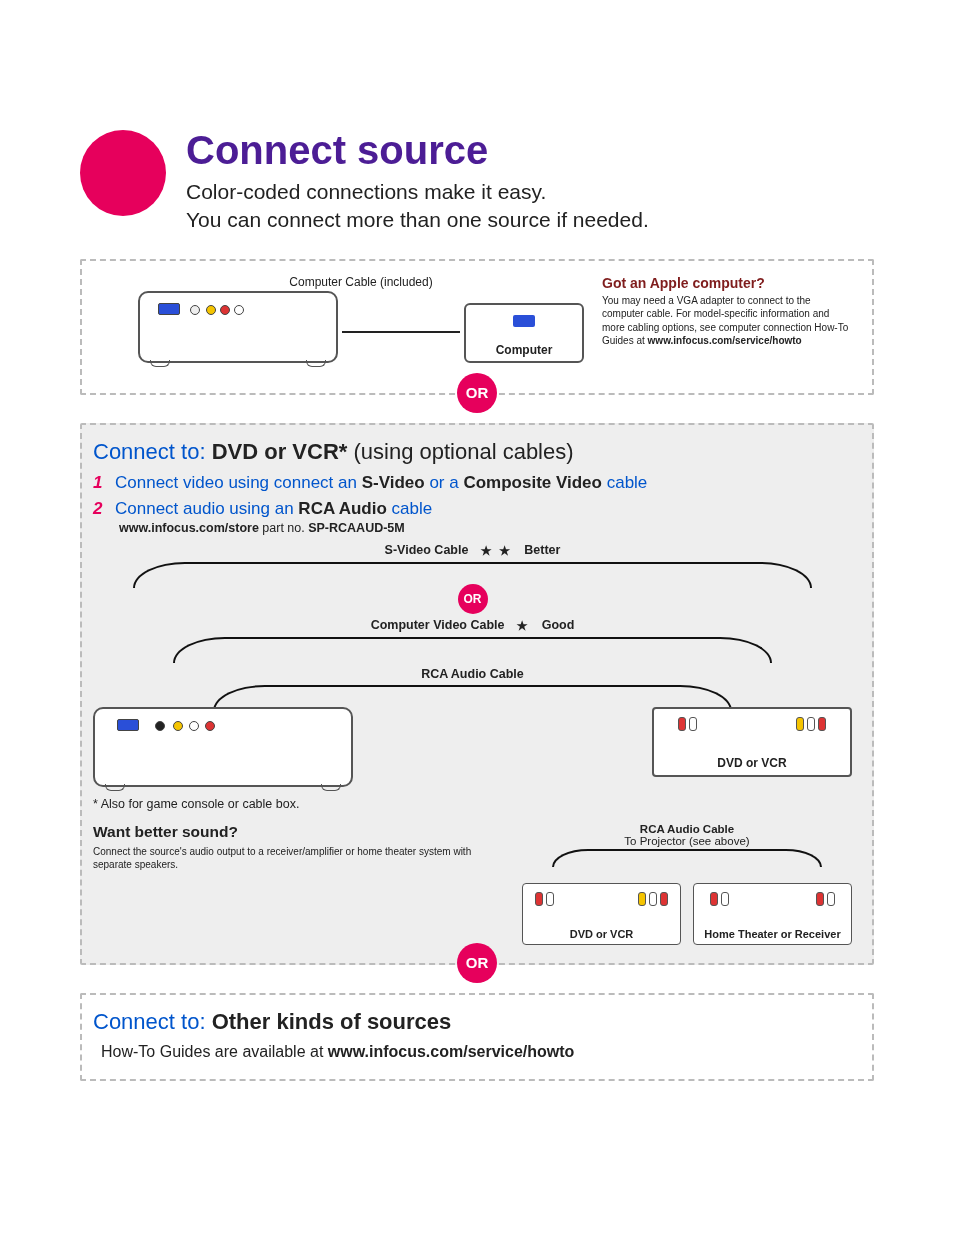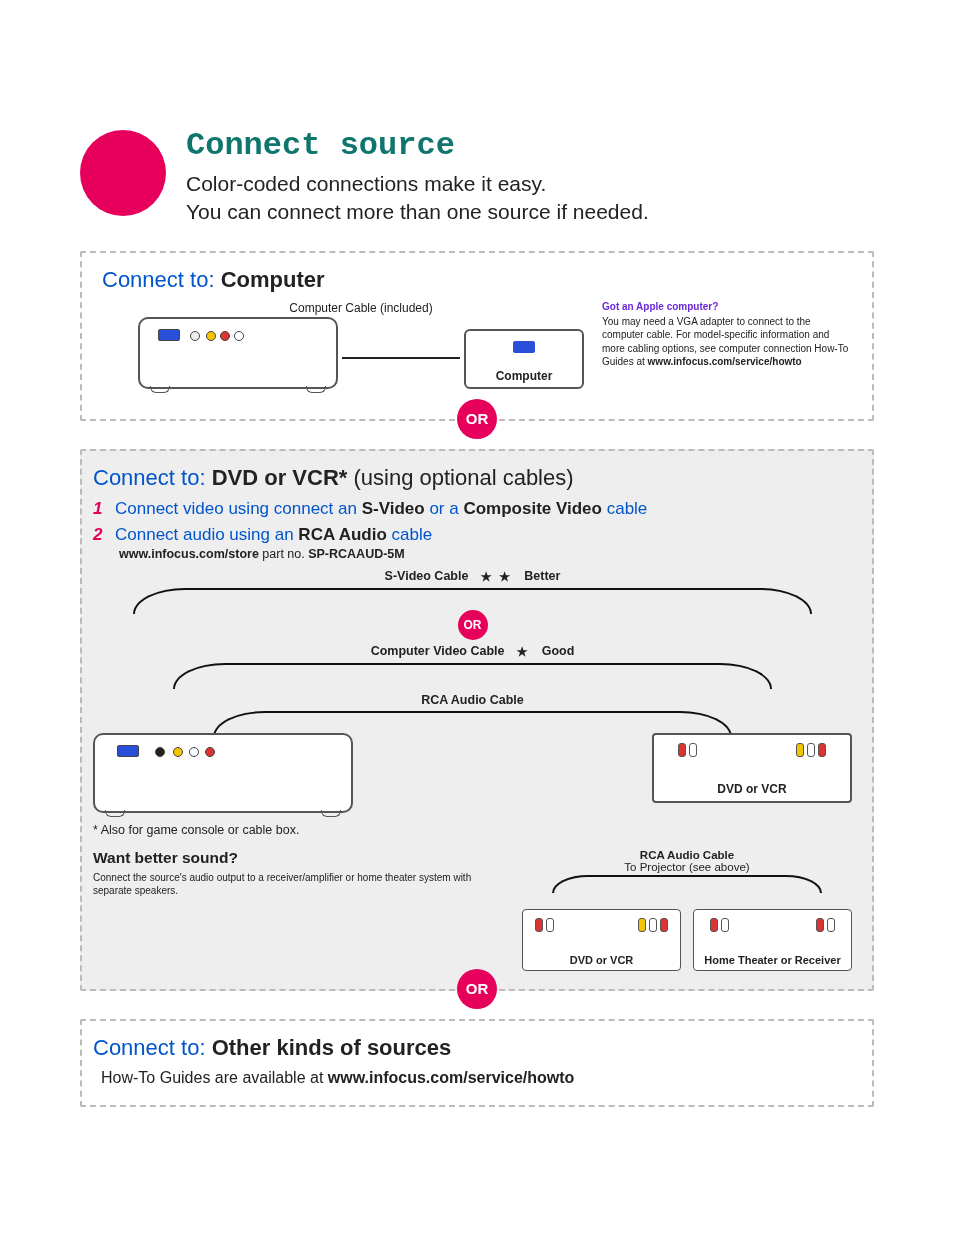--- a/index.html
+++ b/index.html
@@ -6,21 +6,21 @@
   body {
     font-family: "Segoe UI", Arial, sans-serif;
     background: #fff;
     width: 954px;
     margin: 0 auto;
     padding: 130px 80px 60px 80px;
     color: #222;
   }
   .header { display: flex; align-items: flex-start; gap: 20px; margin-bottom: 24px; }
   .red-dot { width: 86px; height: 86px; border-radius: 50%; background: #e6005c; flex-shrink: 0; }
-  .title { font-size: 32px; font-weight: 800; color: #0f766e; line-height: 1; margin-bottom: 8px; font-family: Liberation Mono, monospace; }
+  .title { font-size: 40px; font-weight: 800; color: #4c1d95; line-height: 1; margin-bottom: 8px; font-family: Liberation Sans, sans-serif; }
   .subtitle { font-size: 21px; color: #222; line-height: 1.35; }
   .section {
     border: 2px dashed #bbb;
     border-radius: 2px;
     padding: 14px 20px 18px 20px;
     margin-bottom: 0;
     position: relative;
   }
   .section.gray { background: #eeeeee; }
   .section + .section { margin-top: 28px; padding-left: 11px; }
@@ -41,21 +41,21 @@
   .sec-title { font-size: 22px; color: #0055cc; margin-bottom: 8px; }
   .sec-title .bold { color: #222; font-weight: 800; }
   .sec-title .note { color: #222; font-weight: 400; }
   .two-col { display: flex; gap: 18px; align-items: flex-start; }
   .diagram-box {
     flex: 1;
     min-height: 100px;
     margin-left: 36px;
   }
   .apple-box { width: 250px; }
-  .apple-title { color: #6d28d9; font-weight: 800; font-size: 10px; margin-bottom: 3px; }
+  .apple-title { color: #7f1d1d; font-weight: 800; font-size: 14px; margin-bottom: 3px; }
   .small { font-size: 10px; line-height: 1.35; }
   .bold { font-weight: 800; }
   .step { display: flex; gap: 8px; margin: 6px 0 2px 0; }
   .step-num { color: #e6005c; font-weight: 800; font-size: 17px; font-style: italic; width: 14px; }
   .step-text { color: #0055cc; font-size: 17px; }
   .step-text .dark { color: #222; font-weight: 700; text-align: right; }
   .part-line { font-size: 12.5px; margin-left: 26px; margin-bottom: 8px; }
   .footnote { font-size: 12.5px; margin-top: 10px; }
   .sound-box { display: flex; gap: 18px; margin-top: 12px; }
   .sound-left { flex: 1; }
@@ -115,23 +115,20 @@
   <div>
     <div class="title">Connect source</div>
     <div class="subtitle">
       <span>Color-coded connections make it easy.</span><br>
       <span>You can connect more than one source if needed.</span>
     </div>
   </div>
 </div>
 
 <div class="section">
-  <div class="sec-title">
-    <span>Connect to: </span><span class="bold">Computer</span>
-  </div>
   <div class="two-col">
     <div class="diagram-box">
       <div class="cable-label-top">Computer Cable (included)</div>
       <div class="proj-row">
         <div class="projector">
           <span class="port vga" style="left:18px;"></span>
           <span class="port small" style="left:50px; top:12px; background:#eee;"></span>
           <span class="port small rca-y" style="left:66px; top:12px;"></span>
           <span class="port small rca-r" style="left:80px; top:12px;"></span>
           <span class="port small rca-w" style="left:94px; top:12px;"></span>

